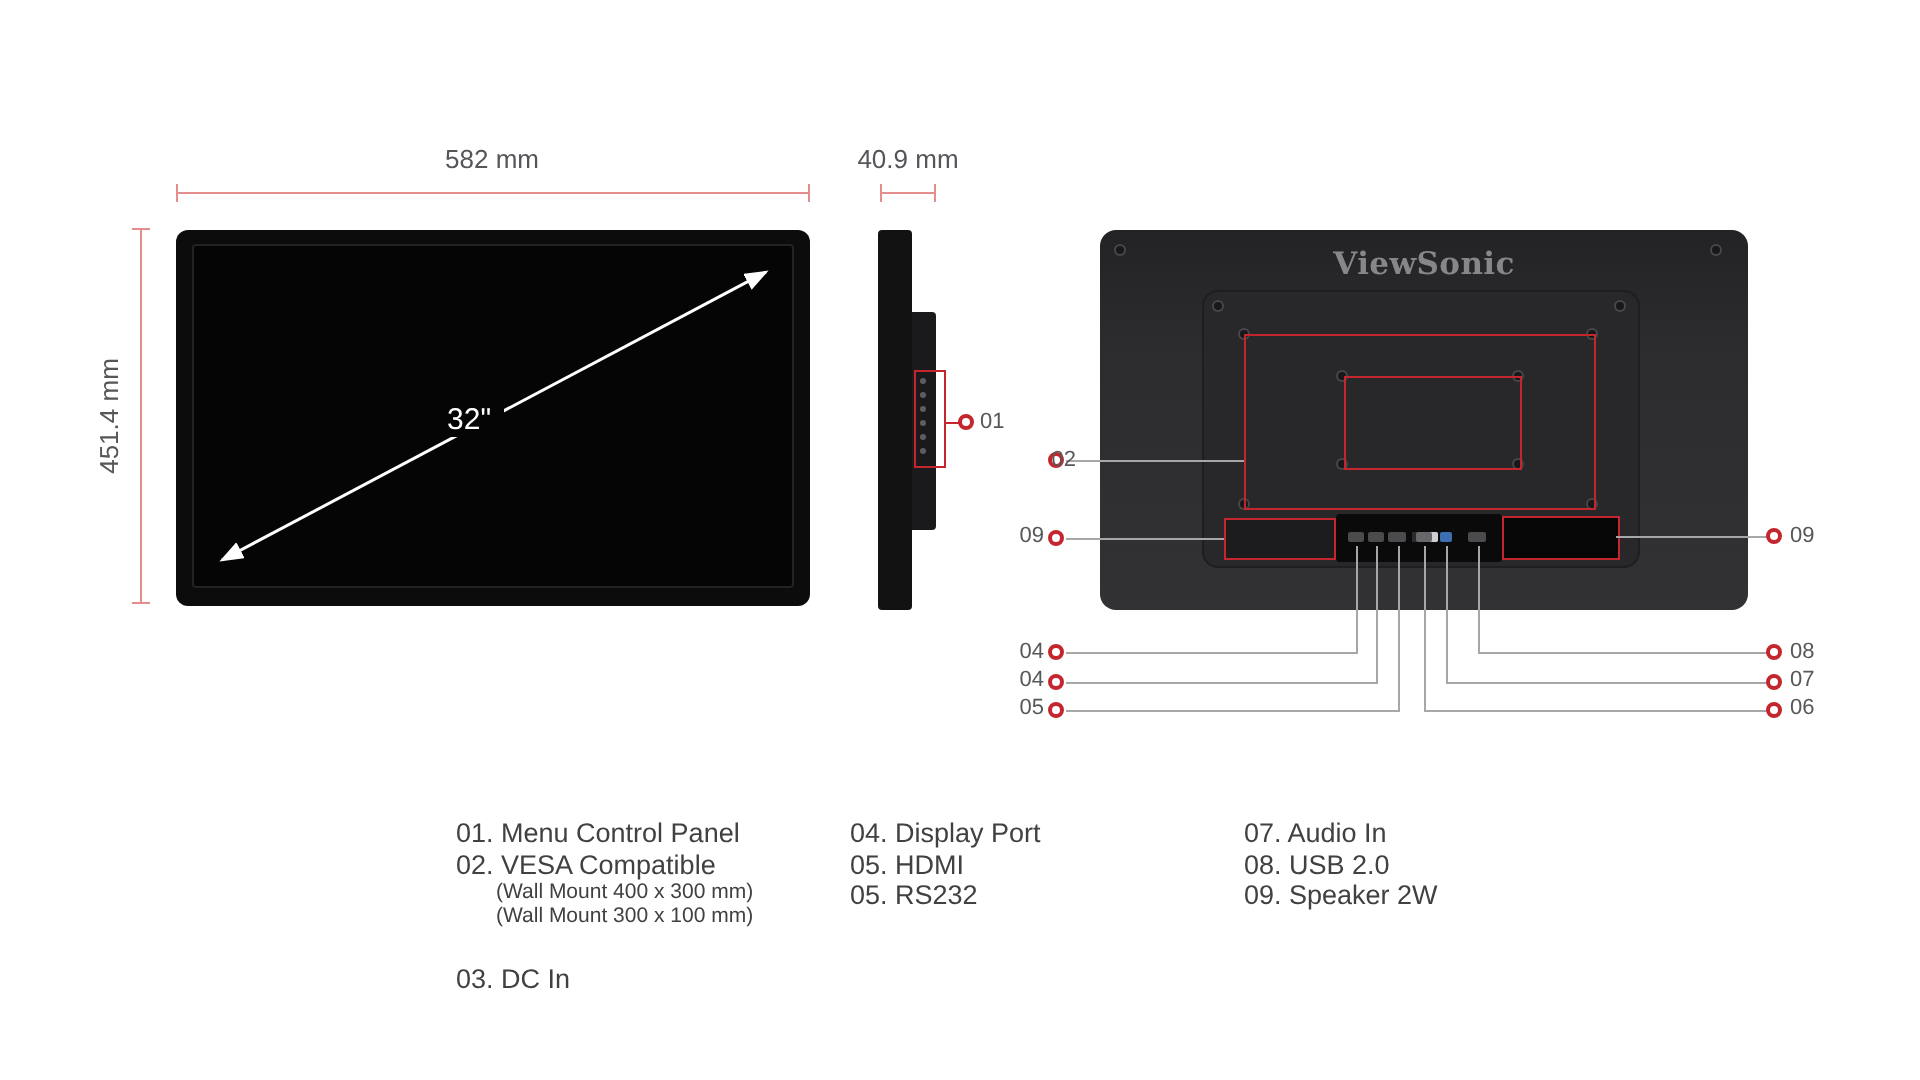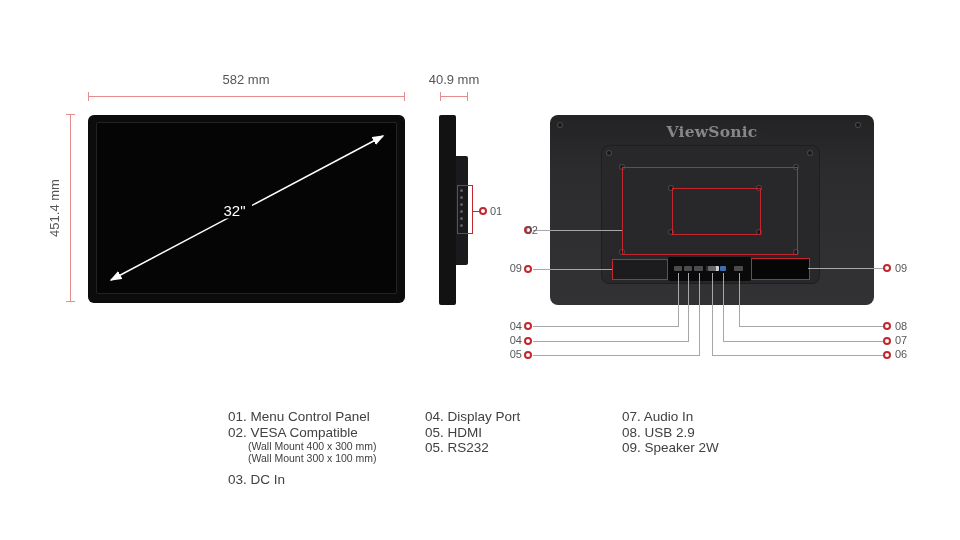--- a/index.html
+++ b/index.html
@@ -167,26 +167,26 @@
   <div class="gline" style="left:712px;top:273px;width:1px;height:83px;"></div>
   <div class="gline" style="left:712px;top:355px;width:172px;height:1px;"></div>
   <div class="ring" style="left:883px;top:351px;"></div>
   <div class="cnum" style="left:895px;top:348px;">06</div>
 
   <div class="legend-col" style="left:228px;">
     <div>01. Menu Control Panel</div>
     <div>02. VESA Compatible</div>
     <div class="legend-sub">(Wall Mount 400 x 300 mm)</div>
     <div class="legend-sub">(Wall Mount 300 x 100 mm)</div>
-    <div style="margin-top:8px;">03. DC In</div>
+    <div style="margin-top:18px;">03. DC In</div>
   </div>
   <div class="legend-col" style="left:425px;">
     <div>04. Display Port</div>
     <div>05. HDMI</div>
     <div>05. RS232</div>
   </div>
   <div class="legend-col" style="left:582px;margin-left:40px;">
     <div>07. Audio In</div>
-    <div>08. USB 2.9</div>
+    <div>08. USB 2.0</div>
     <div>09. Speaker 2W</div>
   </div>
 
 </div>
 
 </body></html>

